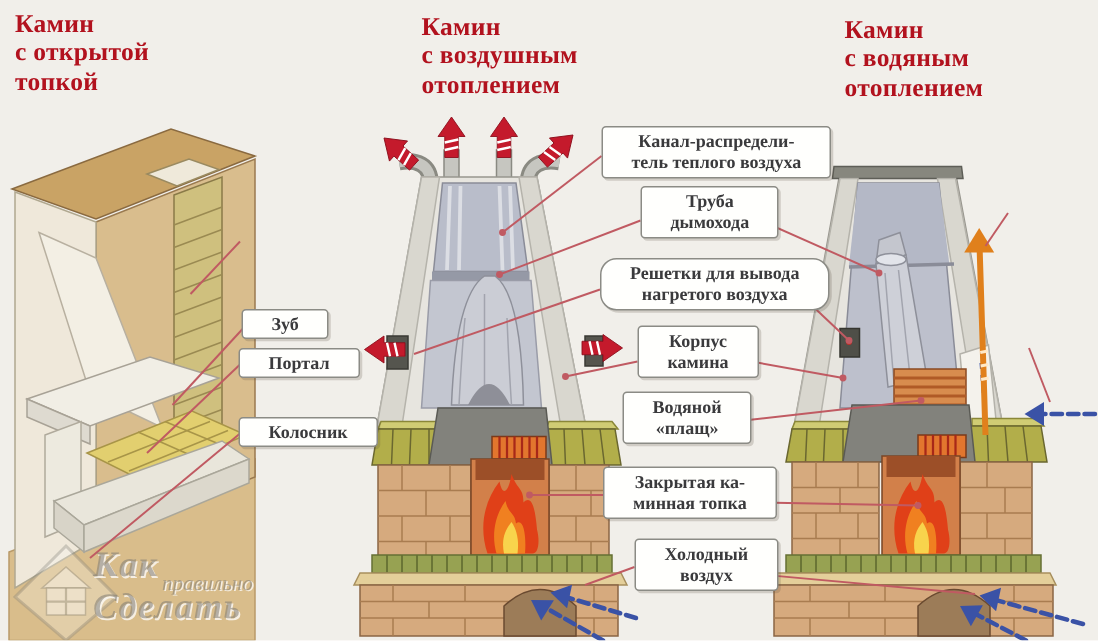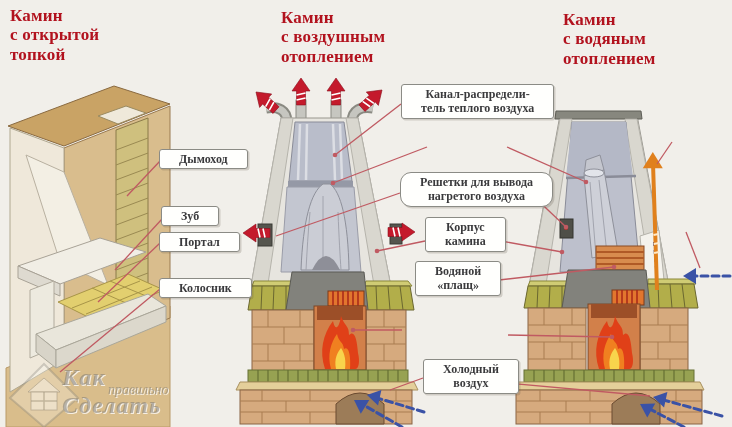--- a/index.html
+++ b/index.html
@@ -222,33 +222,36 @@
   <div class="title" style="left:10px;top:6px;">Камин
 с открытой
 топкой</div>
   <div class="title" style="left:281px;top:8px;">Камин
 с воздушным
 отоплением</div>
   <div class="title" style="left:563px;top:10px;">Камин
 с водяным
 отоплением</div>
 
-  <div class="lbl" style="left:159px;top:149px;">Дымоход</div>
   <div class="lbl" style="left:161px;top:206px;">Зуб</div>
   <div class="lbl" style="left:159px;top:232px;">Портал</div>
   <div class="lbl" style="left:159px;top:278px;">Колосник</div>
 
   <div class="lbl" style="left:401px;top:84px;">Канал-распредели-
 тель теплого воздуха</div>
+  <div class="lbl" style="left:427px;top:124px;">Труба
+дымохода</div>
   <div class="lbl" style="left:400px;top:172px;border-radius:11px;">Решетки для вывода
 нагретого воздуха</div>
   <div class="lbl" style="left:425px;top:217px;">Корпус
 камина</div>
   <div class="lbl" style="left:415px;top:261px;">Водяной
 «плащ»</div>
+  <div class="lbl" style="left:402px;top:311px;">Закрытая ка-
+минная топка</div>
   <div class="lbl" style="left:423px;top:359px;">Холодный
 воздух</div>
 
 
   <svg class="art" width="732" height="427" viewBox="0 0 732 427" style="pointer-events:none;">
     <g opacity="0.6">
       <polygon points="44,364 78,398 44,427 10,398" fill="rgba(252,252,248,0.45)" stroke="rgba(130,128,120,0.55)" stroke-width="2"></polygon>
       <polygon points="28,392 44,378 60,392" fill="rgba(255,255,255,0.8)" stroke="rgba(130,128,120,0.6)"></polygon>
       <rect x="31" y="392" width="26" height="18" fill="rgba(255,255,255,0.8)" stroke="rgba(130,128,120,0.6)"></rect>
       <path d="M44,392 L44,410 M31,401 L57,401" stroke="rgba(130,128,120,0.6)" stroke-width="1.5"></path>

